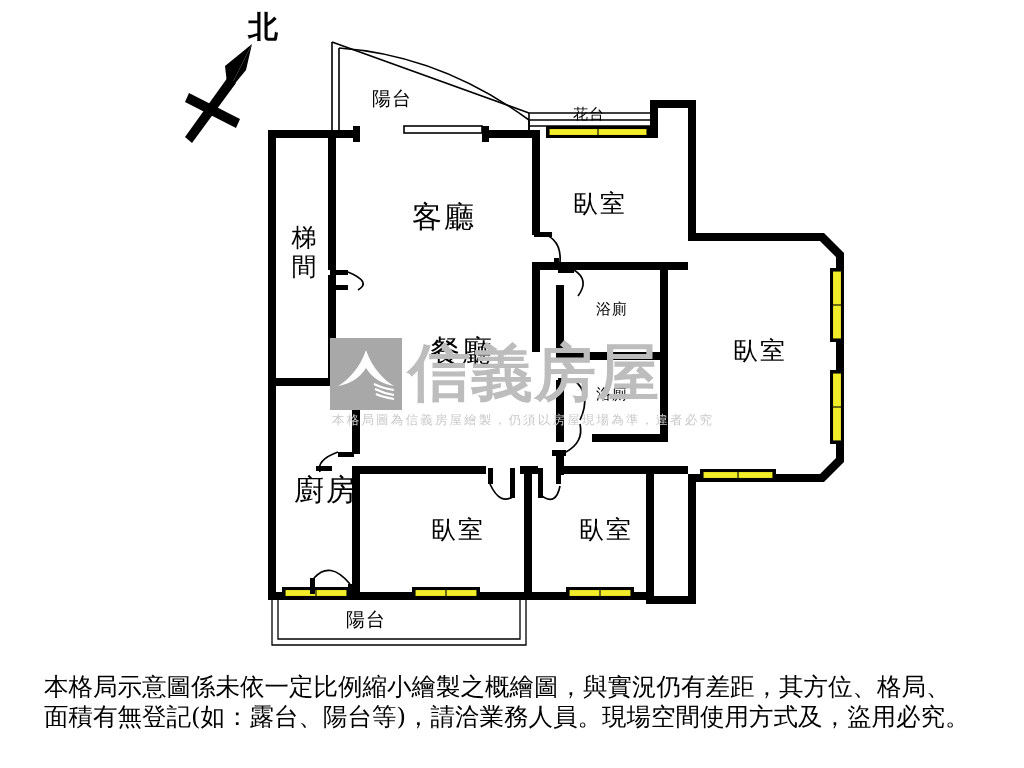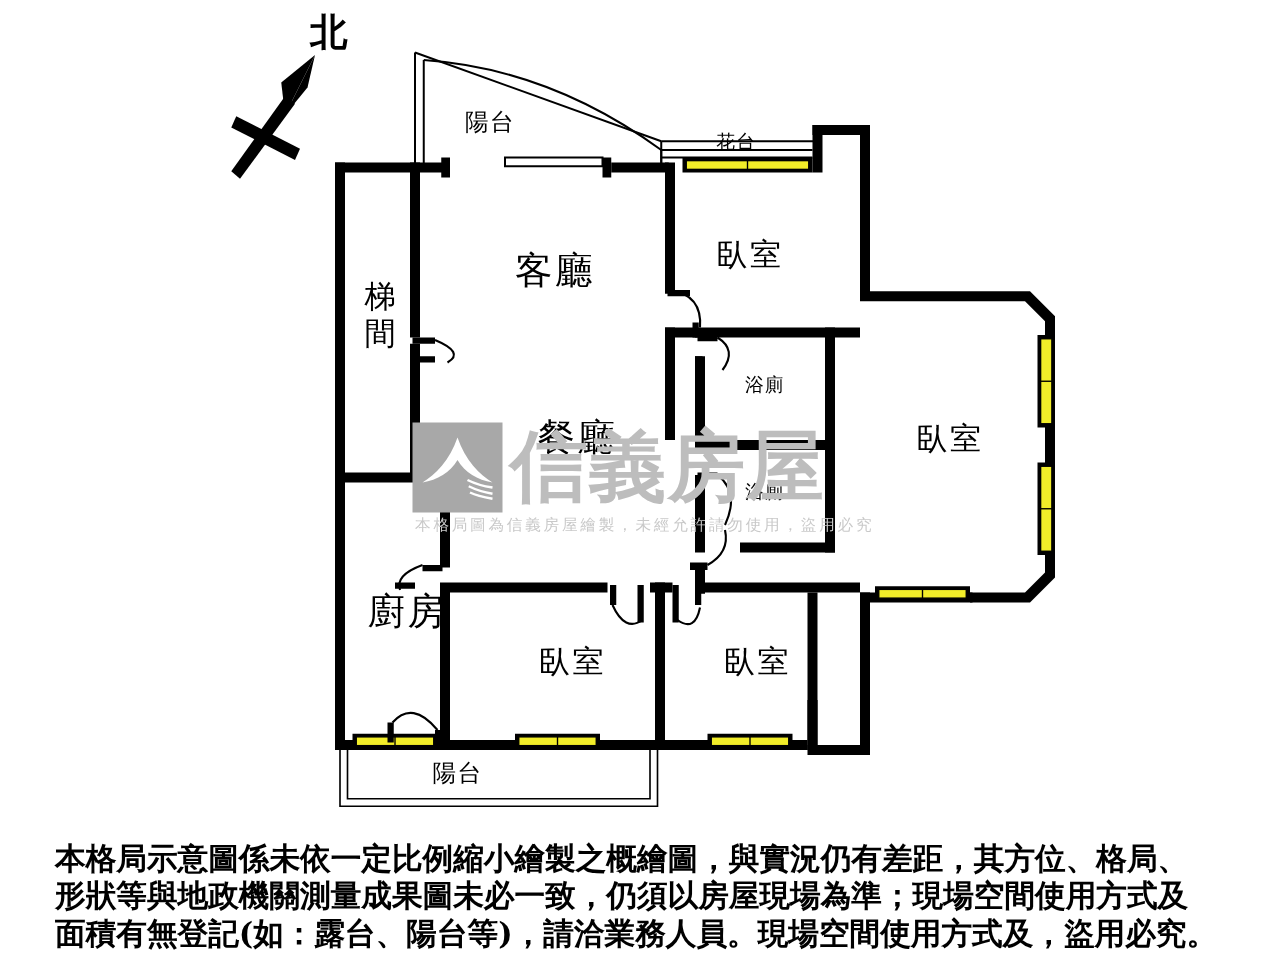--- a/index.html
+++ b/index.html
@@ -96,21 +96,21 @@
     position: absolute;
     left: 44px;
     top: 672px;
     width: 940px;
     font-size: 24.5px;
     line-height: 30px;
     color: #000;
     font-family: "DejaVu Serif", "Liberation Serif", serif;
     letter-spacing: 0px;
   }
-  #disclaimer div { white-space: nowrap; font-weight: bold; }
+  #disclaimer div { white-space: nowrap; }
 </style>
 </head>
 <body>
 
 <div id="page">
 
   <svg id="floorplan-svg" viewBox="0 0 1024 768">
 
     <g>
 
@@ -333,22 +333,21 @@
   <div id="watermark">
     <div class="wm-logo">
       <svg width="72" height="72" viewBox="0 0 72 72">
         <path d="M36 12 C 30 30, 18 42, 8 48 C 20 46, 30 40, 36 30 C 42 40, 52 46, 64 48 C 54 42, 42 30, 36 12 Z" fill="#ffffff"></path>
         <path d="M44 46 C 50 49, 57 51, 64 52" stroke="#ffffff" stroke-width="2" fill="none"></path>
         <path d="M45 51 C 51 54, 58 56, 64 57" stroke="#ffffff" stroke-width="2" fill="none"></path>
         <path d="M46 56 C 52 59, 58 60, 64 61" stroke="#ffffff" stroke-width="2" fill="none"></path>
       </svg>
     </div>
     <div class="wm-text">信義房屋</div>
-    <div class="wm-small">本格局圖為信義房屋繪製，未經允許請勿使用，盜用必究</div>
+    <div class="wm-small">本格局圖為信義房屋繪製，仍須以房屋現場為準，違者必究</div>
   </div>
 
   <div id="disclaimer">
     <div>本格局示意圖係未依一定比例縮小繪製之概繪圖，與實況仍有差距，其方位、格局、</div>
-    <div>形狀等與地政機關測量成果圖未必一致，仍須以房屋現場為準；現場空間使用方式及</div>
     <div>面積有無登記(如：露台、陽台等)，請洽業務人員。現場空間使用方式及，盜用必究。</div>
   </div>
 
 </div>
 
 </body></html>

